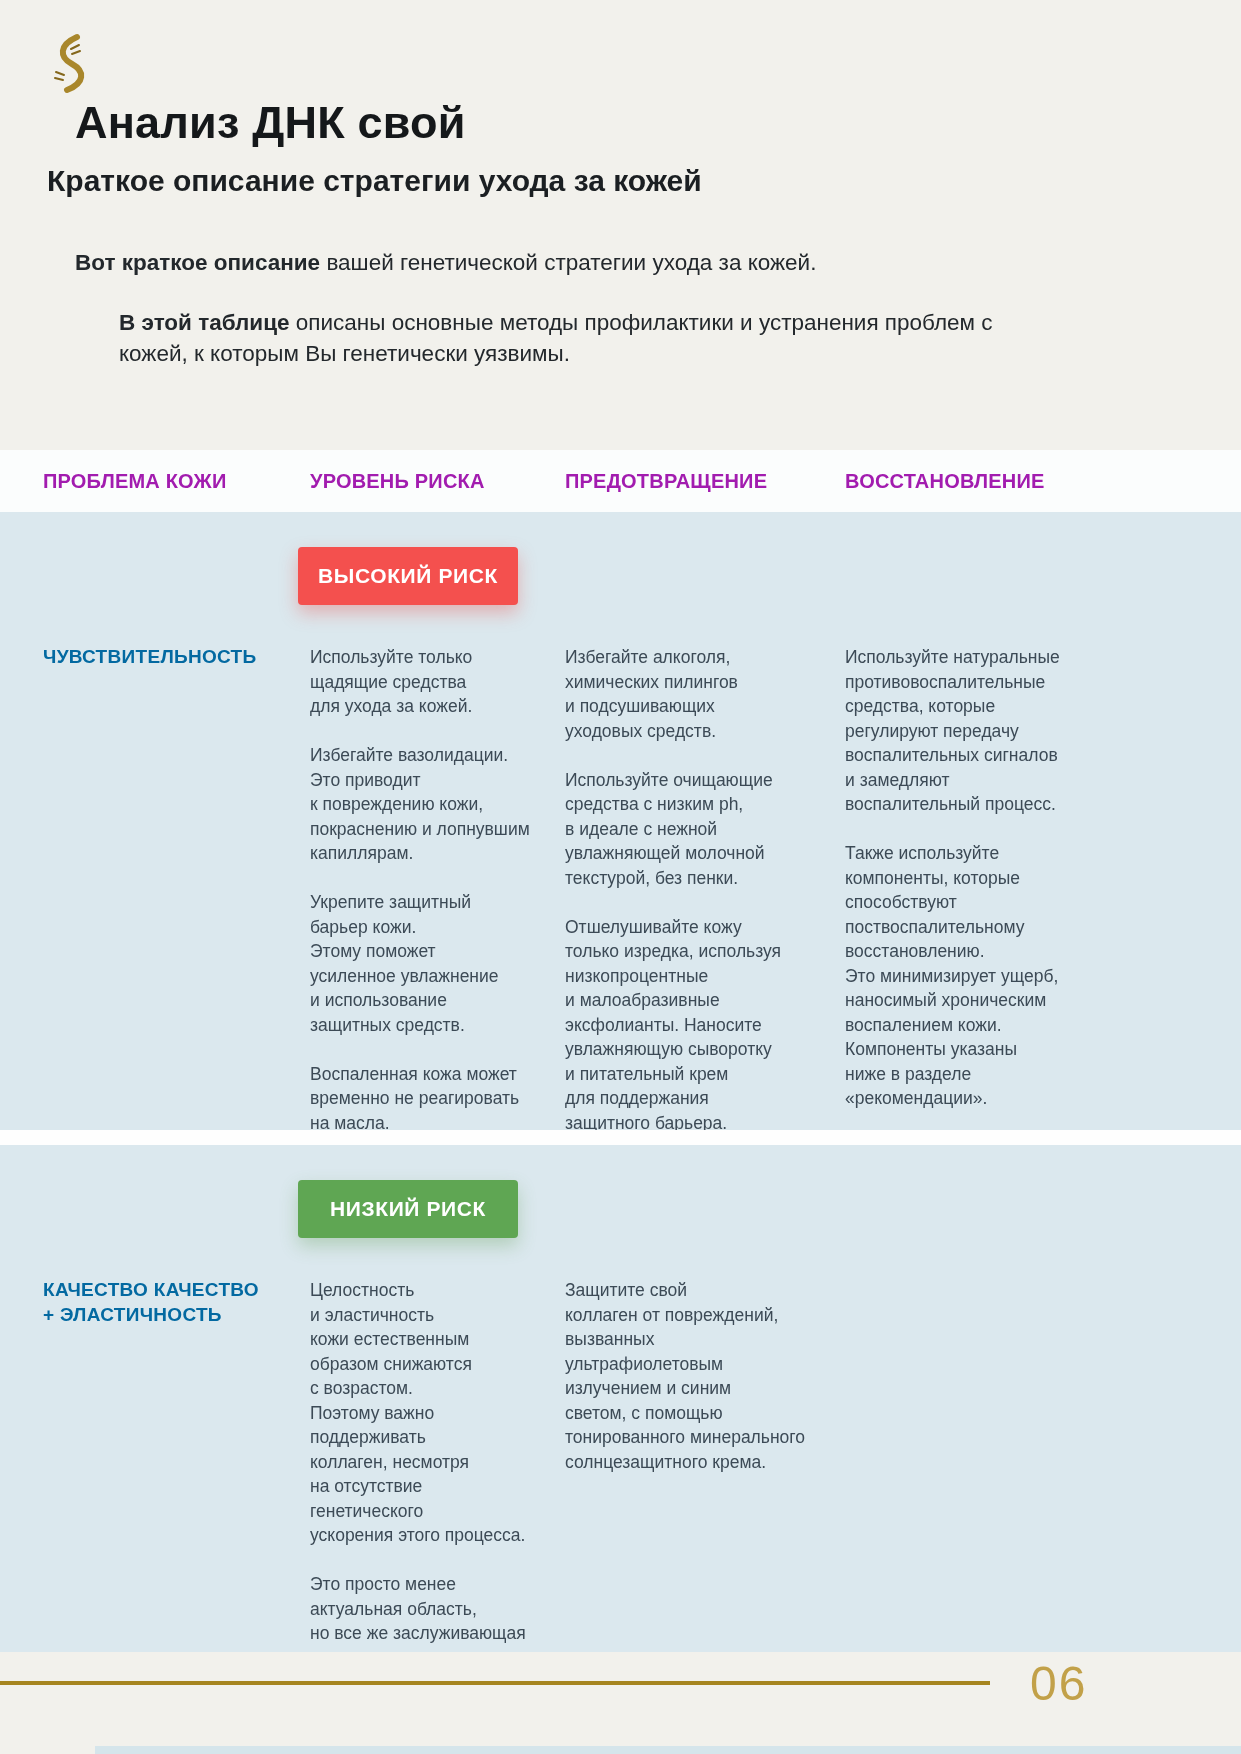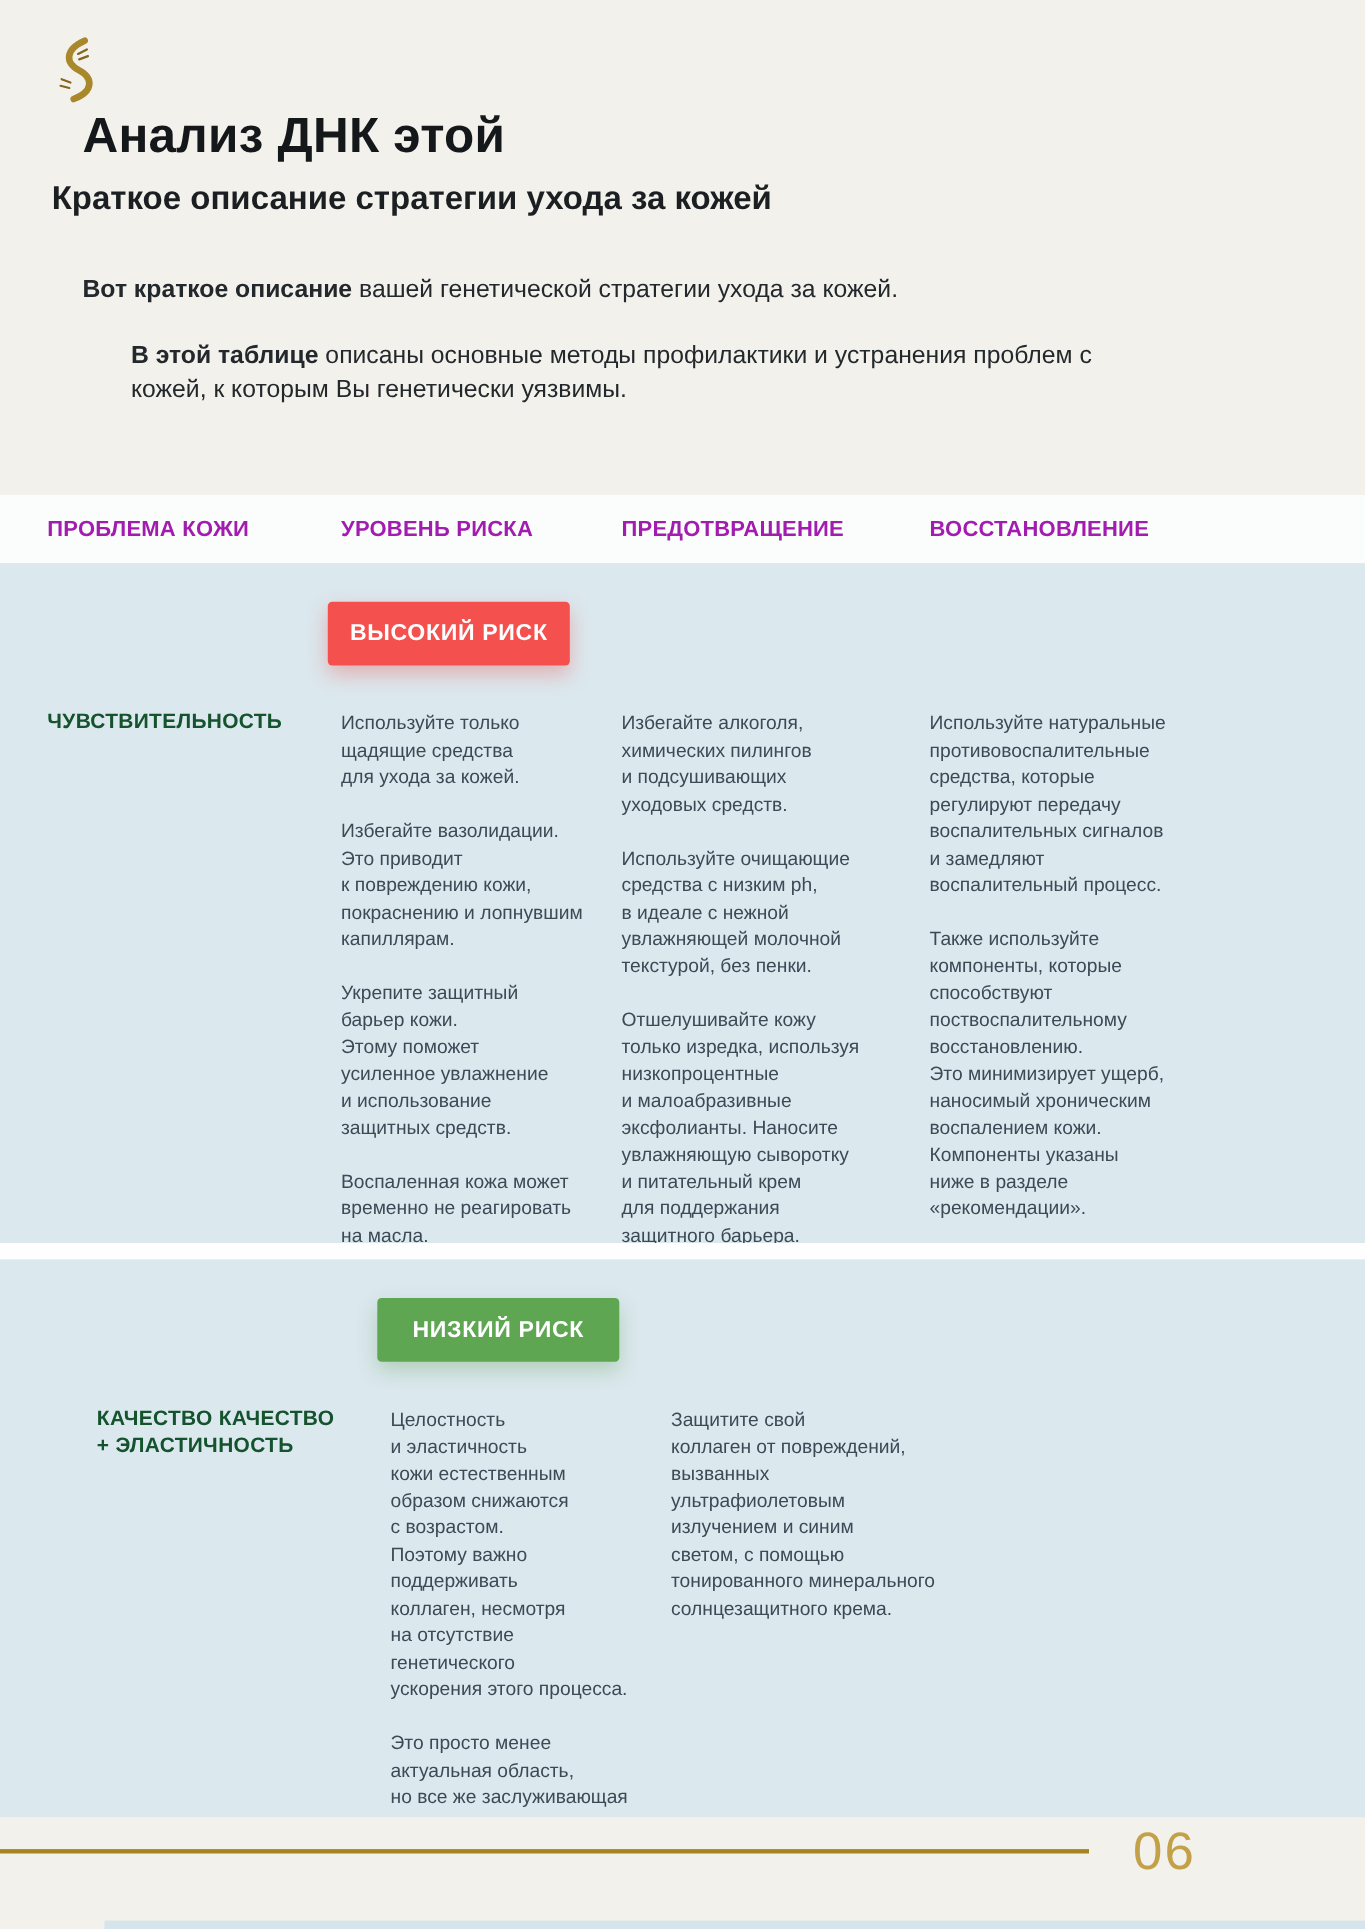--- a/index.html
+++ b/index.html
@@ -108,21 +108,21 @@
     font-size:17.5px;
     line-height:1.4;
     color:#3C4A56;
     white-space:pre-line;
     padding-right:28px;
     box-sizing:border-box;
   }
   .cell.problem{
     font-size:19px;
     font-weight:800;
-    color:#14532d;
+    color:#0369a1;
     letter-spacing:0.3px;
     line-height:1.3;
   }
   
   .footer{
     height:84px;
     box-sizing:border-box;
     position:relative;
   }
   .gold-line{
@@ -159,21 +159,21 @@
   <div class="top">
     <div class="logo">
       <svg width="44" height="62" viewBox="0 0 44 62" aria-hidden="true">
         <path d="M31 5 C13 13 13 25 26 32 C39 39 39 51 21 58" fill="none" stroke="#A9872B" stroke-width="6" stroke-linecap="round"></path>
         <path d="M33 13 L25 17" stroke="#84671C" stroke-width="2" stroke-linecap="round"></path>
         <path d="M34 19 L26 22" stroke="#84671C" stroke-width="2" stroke-linecap="round"></path>
         <path d="M10 40 L18 43" stroke="#84671C" stroke-width="2" stroke-linecap="round"></path>
         <path d="M9 46 L17 48" stroke="#84671C" stroke-width="2" stroke-linecap="round"></path>
       </svg>
     </div>
-    <h1 class="title">Анализ ДНК этой</h1>
+    <h1 class="title">Анализ ДНК свой</h1>
     <h2 class="subtitle">Краткое описание стратегии ухода за кожей</h2>
     <p class="intro first"><span class="lead">Вот краткое описание</span><span> вашей генетической стратегии ухода за кожей.</span></p>
     <p class="intro second"><span class="lead">В этой таблице</span><span> описаны основные методы профилактики и устранения проблем с кожей, к которым Вы генетически уязвимы.</span></p>
   </div>
 
   <div class="thead grid-cols">
     <div class="th">ПРОБЛЕМА КОЖИ</div>
     <div class="th">УРОВЕНЬ РИСКА</div>
     <div class="th">ПРЕДОТВРАЩЕНИЕ</div>
     <div class="th">ВОССТАНОВЛЕНИЕ</div>
@@ -242,21 +242,21 @@
 наносимый хроническим
 воспалением кожи.
 Компоненты указаны
 ниже в разделе
 «рекомендации».</div>
     </div>
   </section>
 
   <div class="section-gap"></div>
 
-  <section class="risk-section sec-low" style="background:#DBE8EE;padding-left:45px;">
+  <section class="risk-section sec-low" style="background:#DBE8EE;">
     <div class="grid-cols">
       <div class="badge" style="background: rgb(95, 166, 83);">НИЗКИЙ РИСК</div>
     </div>
     <div class="grid-cols content-row">
       <div class="cell problem">КАЧЕСТВО КАЧЕСТВО
 + ЭЛАСТИЧНОСТЬ</div>
       <div class="cell">Целостность
 и эластичность
 кожи естественным
 образом снижаются

